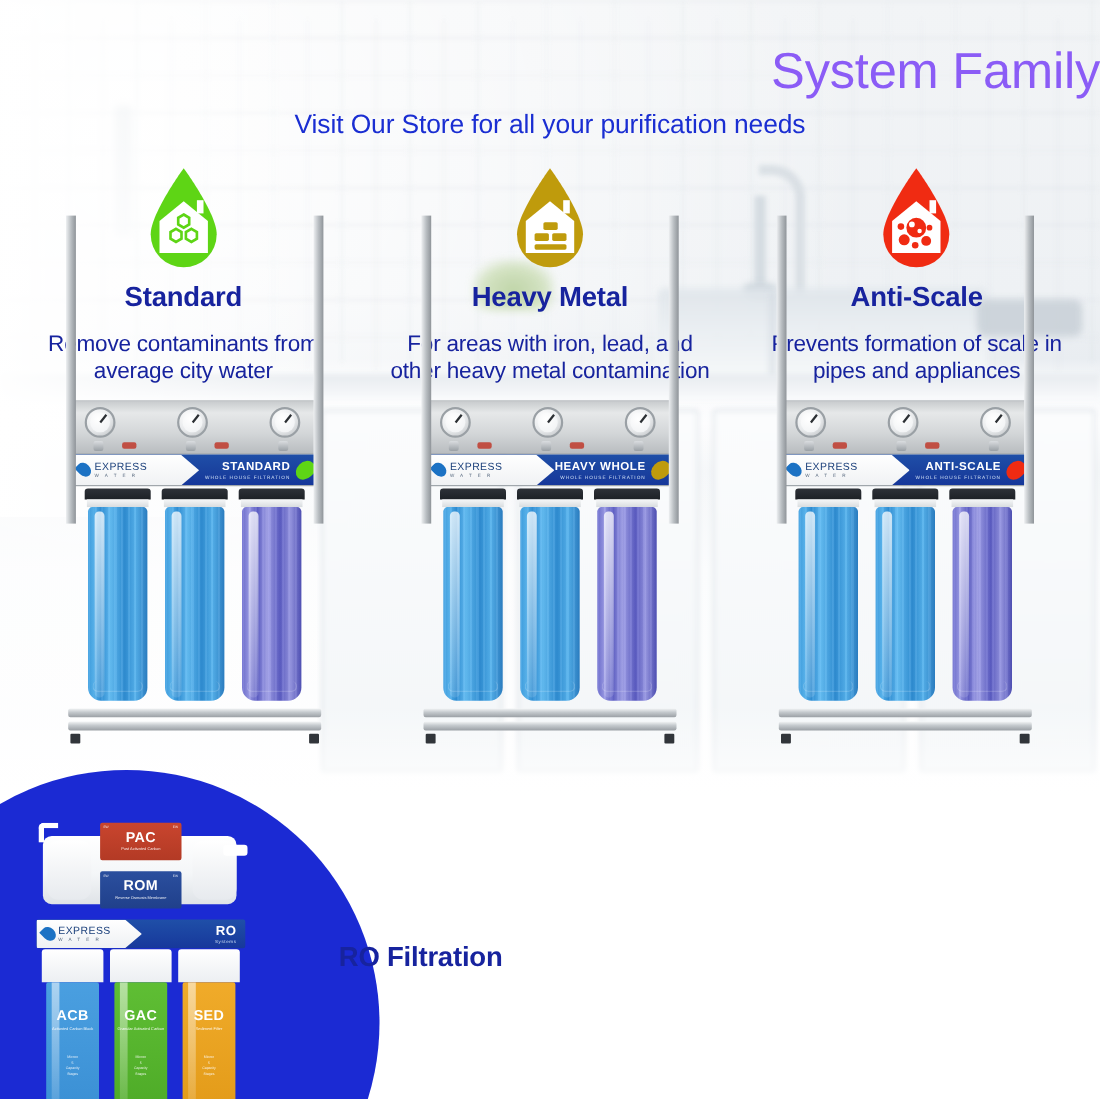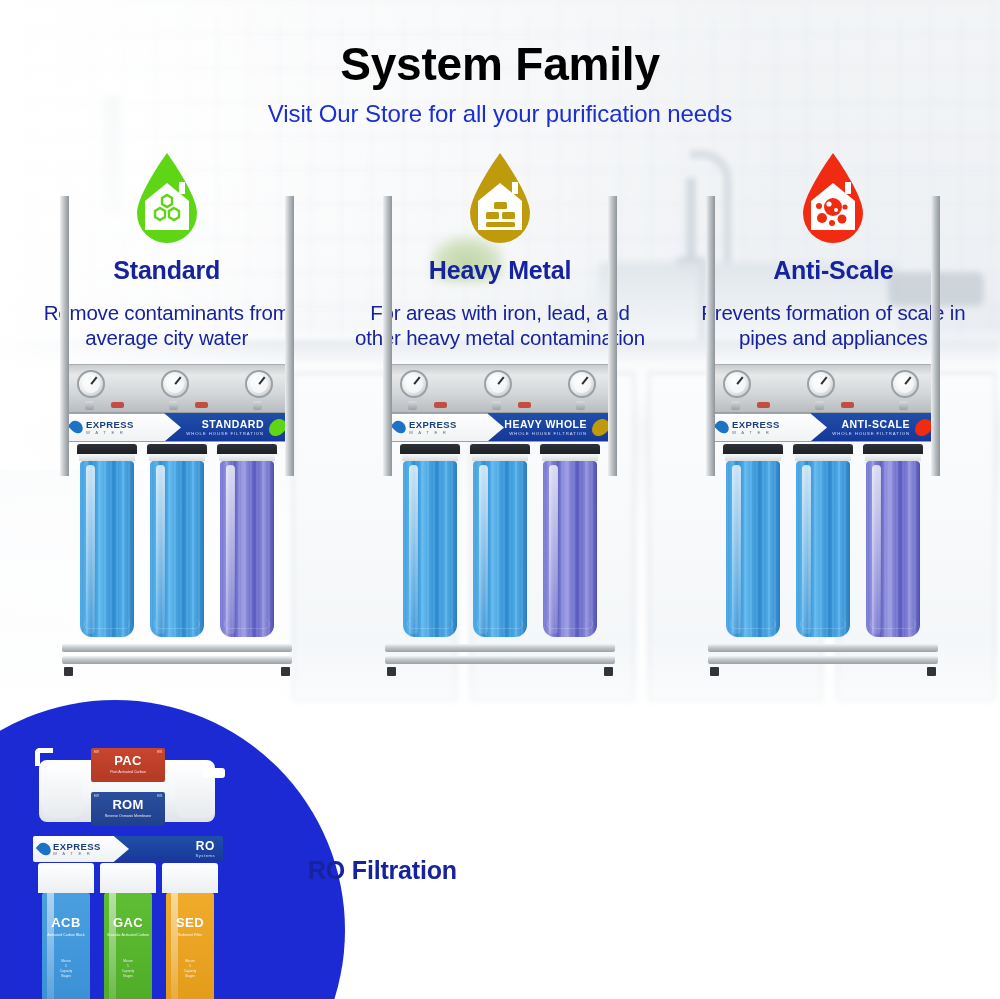--- a/index.html
+++ b/index.html
@@ -99,22 +99,22 @@
     background: linear-gradient(to bottom, rgba(255,255,255,0) 0%, #ffffff 72%);
   }
   .bg-white-left {
     position: absolute; left: 0; top: 0; width: 300px; height: 470px;
     background: linear-gradient(to right, rgba(255,255,255,.96) 0%, rgba(255,255,255,.45) 55%, rgba(255,255,255,0) 100%);
   }
 
   
   .header { position: relative; z-index: 5; text-align: center; padding-top: 40px; }
   .title {
-    font-size: 46px; font-weight: bold; color: #000000;
-    letter-spacing: -0.2px; line-height: 1.05;
+    font-size: 46px; font-weight: normal; color: #8b5cf6;
+    letter-spacing: -0.2px; line-height: 1.05; text-align: right;
   }
   .subtitle {
     font-size: 24px; color: #1a2ed2; margin-top: 12px; font-weight: normal;
     letter-spacing: -0.1px;
   }
 
   
   .cats {
     position: relative; z-index: 5;
     display: flex; margin-top: 22px;
@@ -182,21 +182,21 @@
     display: flex; align-items: center; padding-left: 8px; gap: 4px;
     clip-path: polygon(0 0, 86% 0, 100% 50%, 86% 100%, 0 100%);
   }
   .brand-drop {
     width: 11px; height: 14px; flex: none;
     background: #1c72c4;
     border-radius: 0 50% 50% 50%;
     transform: rotate(-45deg);
   }
   .brand-txt { line-height: 1; }
-  .brand-main { font-size: 9.5px; font-weight: bold; color: #1a3f7a; letter-spacing: .4px; }
+  .brand-main { font-size: 9.5px; font-weight: normal; color: #1a3f7a; letter-spacing: .4px; }
   .brand-sub { font-size: 4.2px; color: #5a6b80; letter-spacing: 2.2px; margin-top: 1px; }
 
   .model-txt {
     margin-left: auto; text-align: right; padding-right: 6px; line-height: 1;
   }
   .model-name { font-size: 10.5px; font-weight: bold; color: #ffffff; letter-spacing: .5px; }
   .model-sub { font-size: 4.3px; color: #cfe0f5; letter-spacing: .9px; margin-top: 2px; }
   .model-drop {
     width: 15px; height: 19px; margin-right: 6px; flex: none;
     border-radius: 50% 0 50% 50%; transform: rotate(45deg);
@@ -313,21 +313,21 @@
   .ro-band {
     position: relative; height: 26px; margin-top: 2px;
     background: linear-gradient(to bottom, #1f4fa8, #17389b);
     display: flex; align-items: center; border-radius: 2px; overflow: hidden;
   }
   .ro-brand {
     height: 100%; width: 96px; background: linear-gradient(to bottom,#fff,#eef1f3);
     display: flex; align-items: center; gap: 3px; padding-left: 6px;
     clip-path: polygon(0 0, 84% 0, 100% 50%, 84% 100%, 0 100%);
   }
-  .ro-model { margin-left: auto; padding-right: 8px; text-align: center; line-height: 1; }
+  .ro-model { margin-left: auto; padding-right: 8px; text-align: right; line-height: 1; }
   .ro-model .m { font-size: 12px; font-weight: bold; color: #fff; letter-spacing: .4px; }
   .ro-model .s { font-size: 4px; color: #cfe0f5; letter-spacing: .6px; margin-top: 2px; }
 
   .ro-filters { display: flex; gap: 6px; justify-content: center; margin-top: 1px; }
   .ro-f { width: 56px; }
   .ro-f .top {
     height: 30px; background: linear-gradient(to bottom,#ffffff,#eceff2);
     border-radius: 3px 3px 0 0;
   }
   .ro-f .tube {

